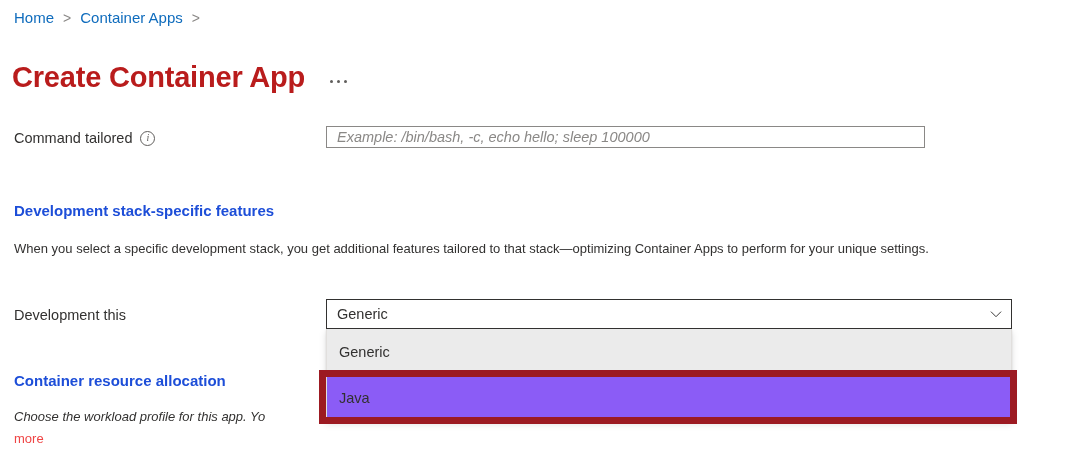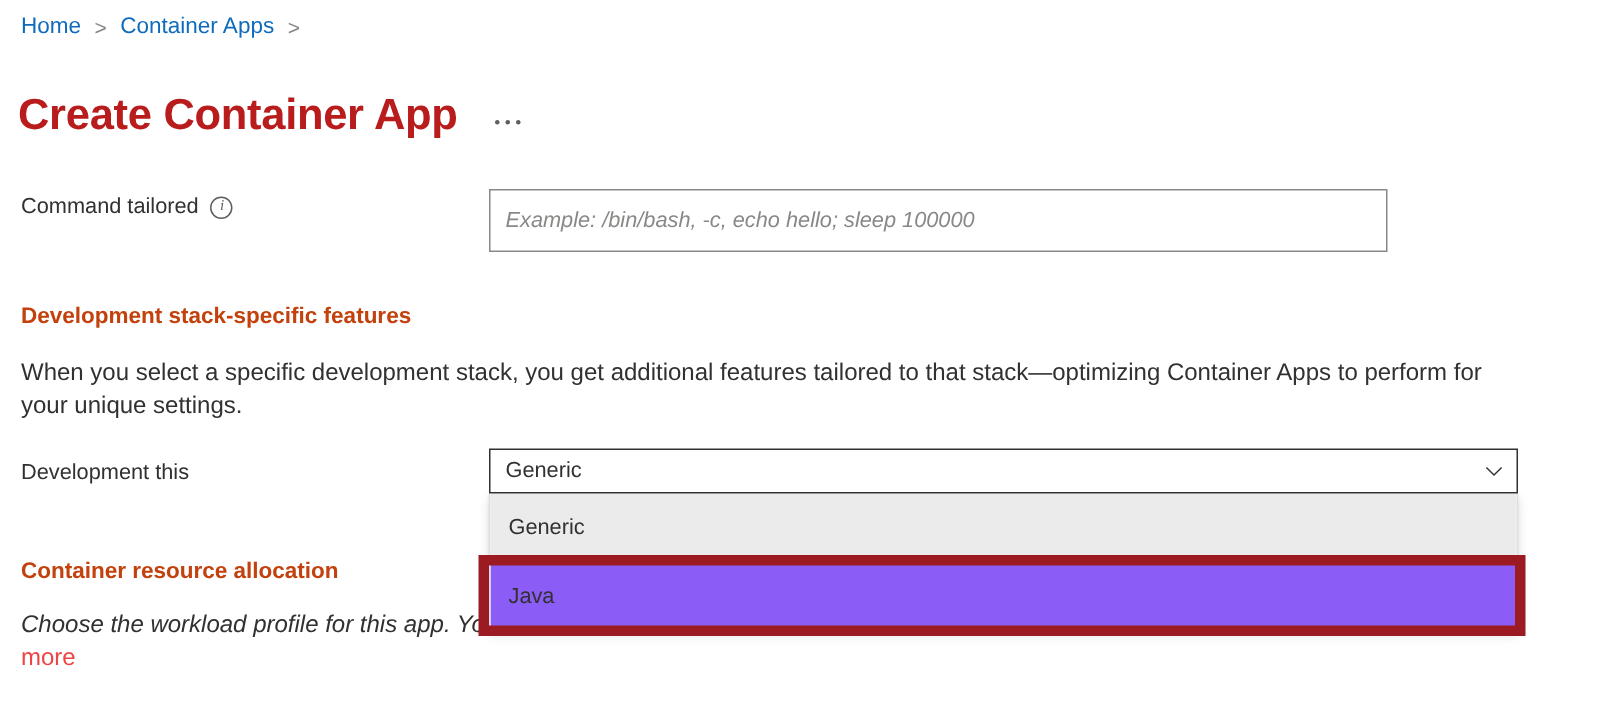--- a/index.html
+++ b/index.html
@@ -119,26 +119,26 @@
   .text-input::placeholder {
     color: #8a8886;
     font-style: italic;
   }
 
   
   .section-heading {
     position: absolute;
     font-size: 15px;
     font-weight: bold;
-    color: #c2410c;
+    color: #1d4ed8;
     line-height: 20px;
   }
   .section-text {
     position: absolute;
-    font-size: 16px;
+    font-size: 13px;
     color: #323130;
     line-height: 22px;
   }
   .inline-link {
     color: #ef4444;
     text-decoration: none;
     cursor: pointer;
   }
 
   
@@ -222,21 +222,21 @@
       <span class="dot"></span>
       <span class="dot"></span>
       <span class="dot"></span>
     </div>
   </div>
 
   <div class="form-label" style="left:14px; top:128px;">
     <span>Command tailored</span>
     <span class="info-icon">i</span>
   </div>
-  <input class="text-input" type="text" style="left: 326px; top: 126px; width: 599px; height: 42px;" placeholder="Example: /bin/bash, -c, echo hello; sleep 100000">
+  <input class="text-input" type="text" style="left: 326px; top: 126px; width: 599px; height: 22px;" placeholder="Example: /bin/bash, -c, echo hello; sleep 100000">
 
   <div class="section-heading" style="left:14px; top:201px;">Development stack-specific features</div>
   <div class="section-text" style="left:14px; top:238px; width:1005px;">When you select a specific development stack, you get additional features tailored to that stack—optimizing Container Apps to perform for your unique settings.</div>
 
   <div class="form-label" style="left:14px; top:305px;">Development this</div>
 
   <div class="combo" style="left:326px; top:299px; width:686px; height:30px;">
     <span class="combo-value">Generic</span>
     <svg class="chevron" viewBox="0 0 16 16" aria-hidden="true">
       <path d="M2.2 5.3 L8 11.1 L13.8 5.3" fill="none" stroke="#323130" stroke-width="1.1"></path>

